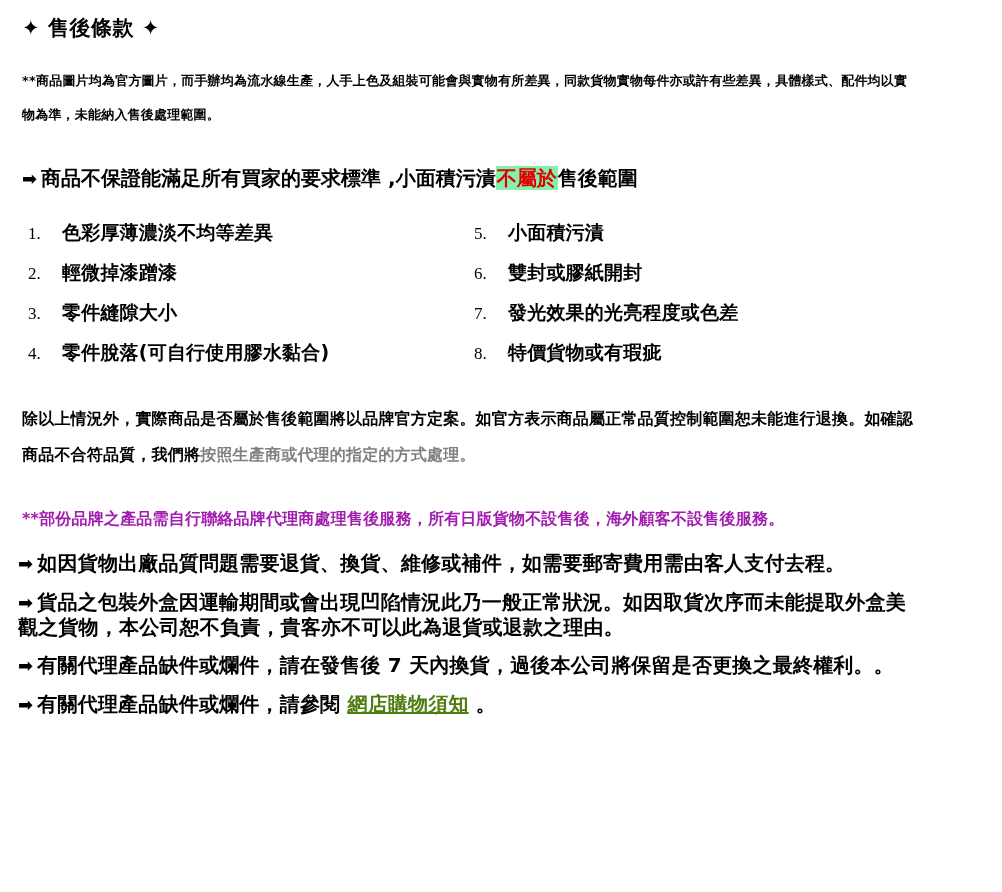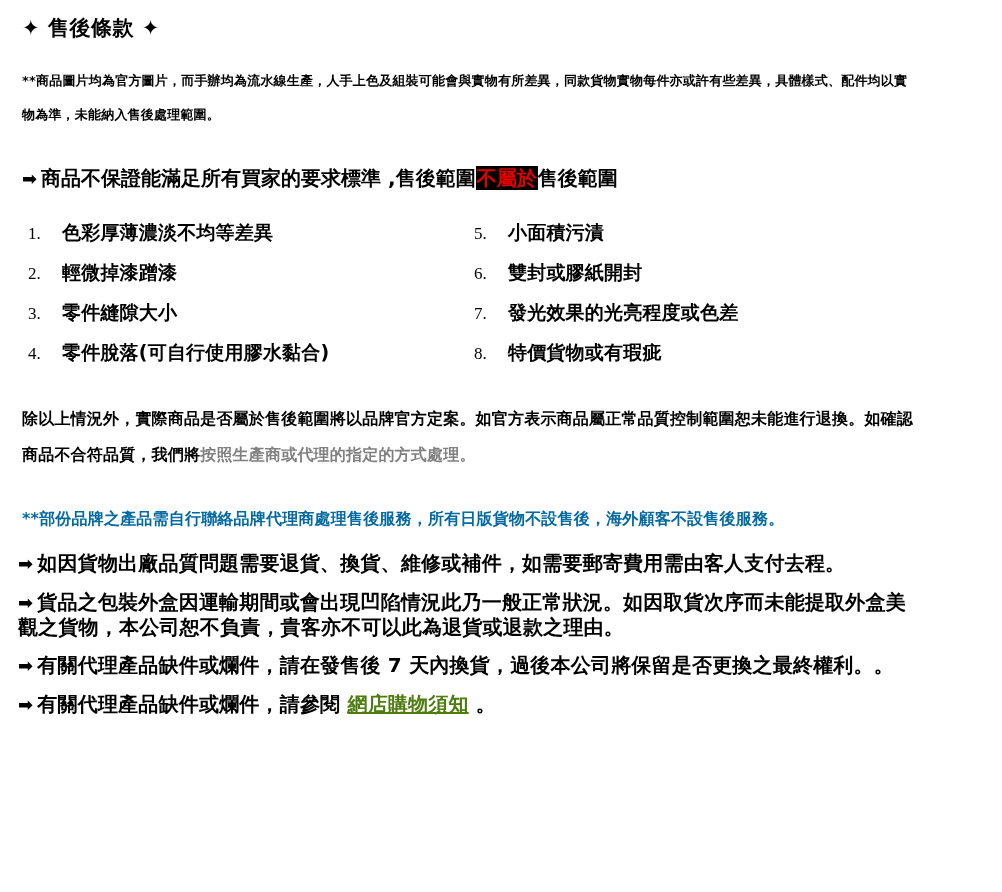--- a/index.html
+++ b/index.html
@@ -39,21 +39,21 @@
     line-height: 32px;
     margin: 30px 0 0 8px;
     font-weight: bold;
     display: block;
   }
   .arrow {
     font-size: 18px;
     padding-right: 4px;
   }
   .hl {
-    background: #000000;
+    background: #86efac;
     color: #e00000;
     font-weight: bold;
     padding: 0 1px;
   }
   .list-wrap {
     margin: 18px 0 0 0;
     display: flex;
     gap: 0px;
   }
   .list-col {
@@ -79,21 +79,21 @@
   .li .txt { letter-spacing: 0.2px; }
   .block {
     font-size: 16px;
     line-height: 36px;
     font-weight: bold;
     margin: 28px 0 0 8px;
     letter-spacing: 0.2px;
   }
   .grey { color: #808080; }
   .red {
-    color: #0369a1;
+    color: #a21caf;
     font-weight: bold;
   }
   .note {
     font-size: 20px;
     line-height: 24px;
     font-weight: bold;
     margin: 14px 0 0 4px;
     letter-spacing: 0.2px;
   }
   .link {
@@ -104,21 +104,21 @@
 </head>
 <body>
 
 <div class="page">
 
   <div class="title">✦ 售後條款 ✦</div>
 
   <div class="para">**商品圖片均為官方圖片，而手辦均為流水線生產，人手上色及組裝可能會與實物有所差異，同款貨物實物每件亦或許有些差異，具體樣式、配件均以實物為準，未能納入售後處理範圍。</div>
 
   <div class="arrow-line">
-    <span class="arrow">➡</span><span>商品不保證能滿足所有買家的要求標準 ,售後範圍</span><span class="hl">不屬於</span><span>售後範圍</span>
+    <span class="arrow">➡</span><span>商品不保證能滿足所有買家的要求標準 ,小面積污漬</span><span class="hl">不屬於</span><span>售後範圍</span>
   </div>
 
   <div class="list-wrap">
     <div class="list-col left">
       <div class="li">
         <span class="num">1.</span>
         <span class="txt">色彩厚薄濃淡不均等差異</span>
       </div>
       <div class="li">
         <span class="num">2.</span>

